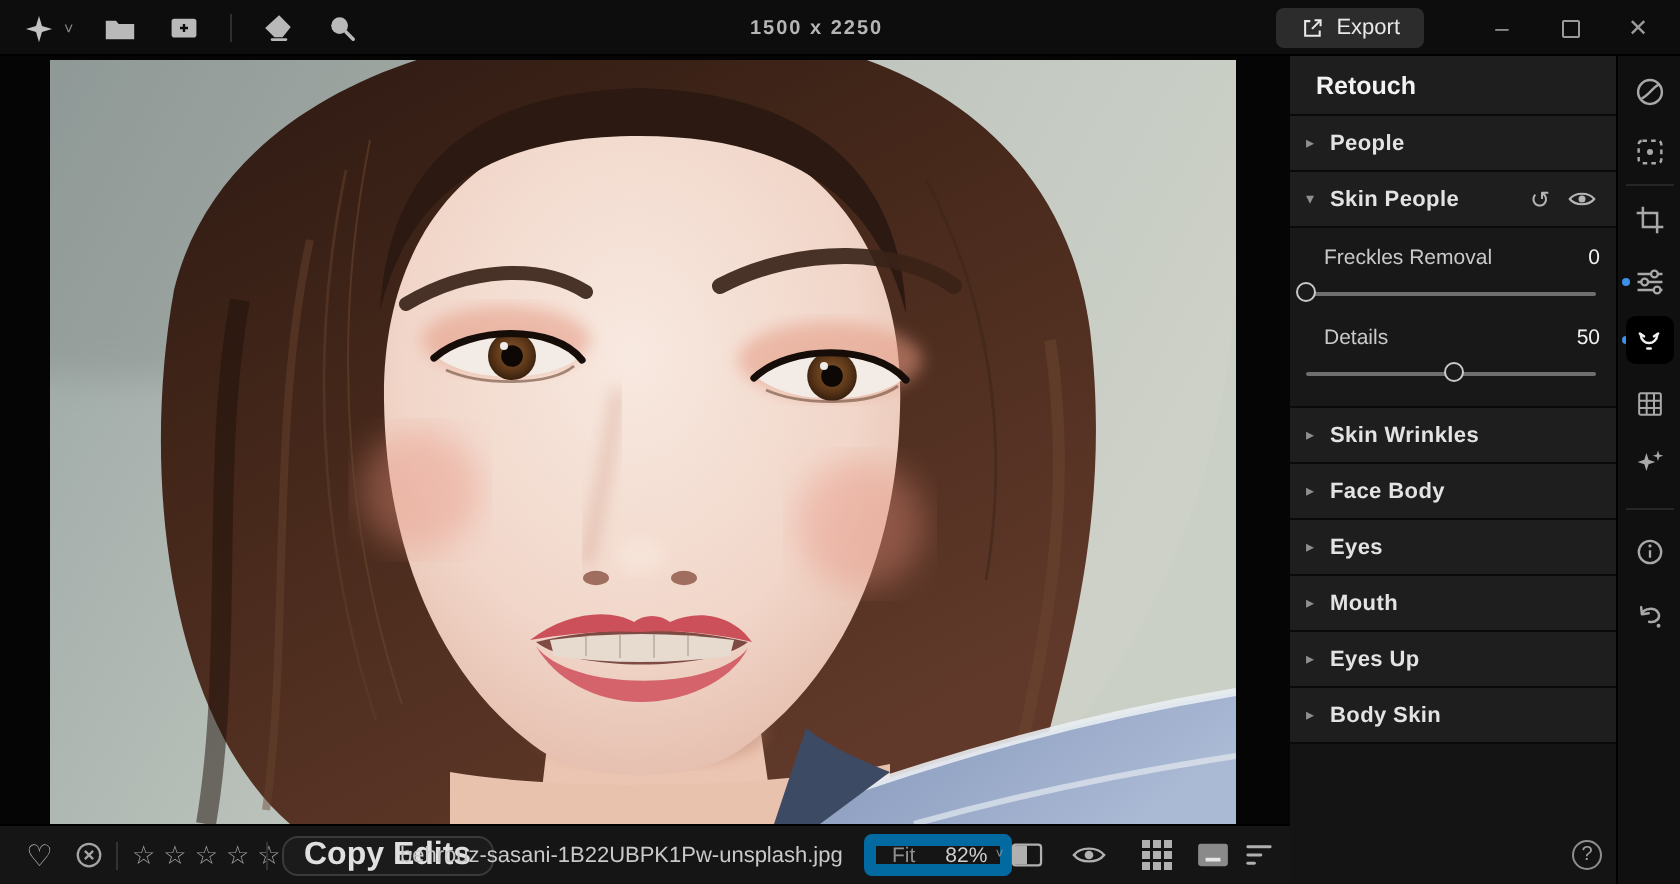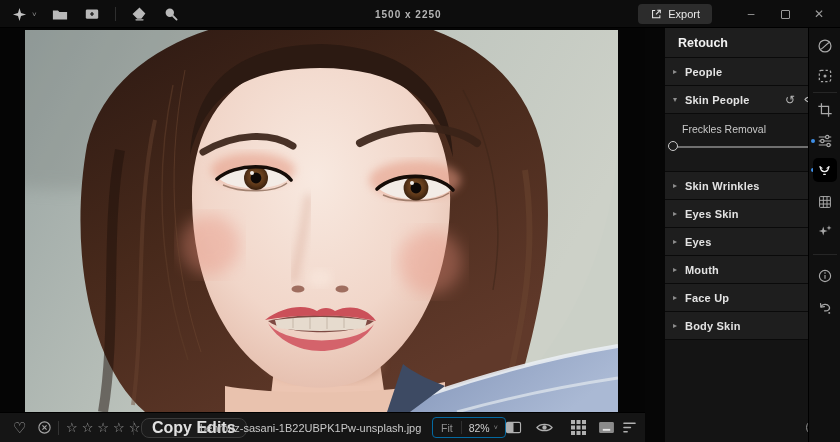--- a/index.html
+++ b/index.html
@@ -19,21 +19,21 @@
   .export-btn { display:flex; align-items:center; gap:6px; background:#2c2c2c; border-radius:4px; height:20px; padding:0 12px; color:#e8e8e8; font-size:11px; cursor:pointer; margin-right:18px; }
   .win-ctl { width:26px; height:28px; display:flex; align-items:center; justify-content:center; color:#9b9b9b; font-size:12px; cursor:pointer; }
   .win-max-box { width:9px; height:9px; border:1px solid #9b9b9b; border-radius:1px; }
 
   
   .canvas { position:absolute; left:0; top:28px; width:645px; height:384px; background:#050505; }
   .photo { position:absolute; left:25px; top:2px; width:593px; height:382px; overflow:hidden; cursor:crosshair; }
   .photo svg { display:block; }
 
   
-  .panel { position:absolute; left:645px; top:28px; width:163px; height:414px; background:#151515; display:flex; flex-direction:column;margin-left:20px; }
+  .panel { position:absolute; left:645px; top:28px; width:163px; height:414px; background:#151515; display:flex; flex-direction:column; }
   .panel-header { height:30px; background:#1e1e1e; border-bottom:1px solid #0a0a0a; display:flex; align-items:center; padding-left:13px; color:#f2f2f2; font-size:12.5px; font-weight:700; }
   .sec-row { height:28px; background:#1e1e1e; border-bottom:1px solid #0a0a0a; display:flex; align-items:center; padding:0 10px 0 8px; cursor:pointer; }
   .sec-caret { color:#8f8f8f; font-size:8px; width:12px; flex:0 0 12px; }
   .sec-label { color:#e3e3e3; font-size:11px; font-weight:700; letter-spacing:.2px; }
   .sec-actions { margin-left:auto; display:flex; align-items:center; gap:9px; }
   .sec-action { color:#b5b5b5; font-size:12px; line-height:1; cursor:pointer; display:inline-flex; align-items:center; }
   .expanded { background:#181818; border-bottom:1px solid #0a0a0a; padding:7px 8px 10px 8px; }
   .slider-group { margin-bottom:8px; }
   .slider-label-row { display:flex; align-items:center; height:16px; margin-bottom:4px; }
   .slider-caret { color:#7d7d7d; font-size:7px; width:9px; flex:0 0 9px; }
@@ -57,21 +57,21 @@
   .bottombar { position:absolute; left:0; top:412px; width:645px; height:30px; background:#151515; border-top:1px solid #000; display:flex; align-items:center; }
   .bb-icon { color:#a5a5a5; cursor:pointer; display:inline-flex; align-items:center; justify-content:center; }
   .bb-heart { position:absolute; left:13px; font-size:15px; }
   .bb-reject { position:absolute; left:37px; }
   .bb-div1 { position:absolute; left:58px; top:8px; width:1px; height:14px; background:#333; }
   .stars { position:absolute; left:66px; display:flex; gap:4px; }
   .star { color:#9f9f9f; font-size:13px; cursor:pointer; }
   .bb-div2 { position:absolute; left:133px; top:8px; width:1px; height:14px; background:#333; }
   .copy-edits { position:absolute; left:141px; height:20px; padding:0 10px; border:1px solid #3a3a3a; border-radius:8px; display:flex; align-items:center; color:#e0e0e0; font-size:16px; font-weight:700; cursor:pointer; background:#1b1b1b; }
   .filename { position:absolute; left:200px; color:#c9c9c9; font-size:11px; }
-  .zoom-group { position:absolute; left:432px; top:4px; height:21px; width:74px; border:1px solid #0369a1; border-radius:4px; display:flex; align-items:center; }
+  .zoom-group { position:absolute; left:432px; top:4px; height:21px; width:74px; border:6px solid #0369a1; border-radius:4px; display:flex; align-items:center; }
   .fit-label { flex:0 0 auto; padding:0 8px; color:#909090; font-size:10.5px; cursor:pointer; }
   .zoom-sep { width:1px; height:13px; background:#303030; }
   .zoom-level { display:flex; align-items:center; gap:4px; padding:0 7px; color:#cfcfcf; font-size:10.5px; cursor:pointer; }
   .zoom-caret { color:#8a8a8a; font-size:7px; }
   .bb-split { position:absolute; left:505px; }
   .bb-eye   { position:absolute; left:536px; }
   .bb-grid  { position:absolute; left:571px; }
   .bb-image { position:absolute; left:598px; }
   .bb-sort  { position:absolute; left:622px; }
 </style>
@@ -261,41 +261,52 @@
         <div class="slider-label-row">
           <span class="slider-caret empty"></span>
           <span class="slider-label">Freckles Removal</span>
           <span class="slider-value">0</span>
         </div>
         <div class="slider-track-wrap">
           <div class="slider-track"></div>
           <div class="slider-handle" style="left: calc(0% - 5px);"></div>
         </div>
       </div>
+      <div class="slider-group" style="margin-bottom:0;">
+        <div class="slider-label-row">
+          <span class="slider-caret empty"></span>
+          <span class="slider-label">Details</span>
+          <span class="slider-value">50</span>
+        </div>
+        <div class="slider-track-wrap">
+          <div class="slider-track"></div>
+          <div class="slider-handle" style="left: calc(50% - 5px);"></div>
+        </div>
+      </div>
     </div>
 
     <div class="sec-row">
       <span class="sec-caret">▸</span>
       <span class="sec-label">Skin Wrinkles</span>
     </div>
     <div class="sec-row">
       <span class="sec-caret">▸</span>
-      <span class="sec-label">Eyes Skin</span>
+      <span class="sec-label">Face Body</span>
     </div>
     <div class="sec-row">
       <span class="sec-caret">▸</span>
       <span class="sec-label">Eyes</span>
     </div>
     <div class="sec-row">
       <span class="sec-caret">▸</span>
       <span class="sec-label">Mouth</span>
     </div>
     <div class="sec-row">
       <span class="sec-caret">▸</span>
-      <span class="sec-label">Face Up</span>
+      <span class="sec-label">Eyes Up</span>
     </div>
     <div class="sec-row">
       <span class="sec-caret">▸</span>
       <span class="sec-label">Body Skin</span>
     </div>
 
     <div class="panel-fill">
       <div class="help-btn">?</div>
     </div>
   </div>

